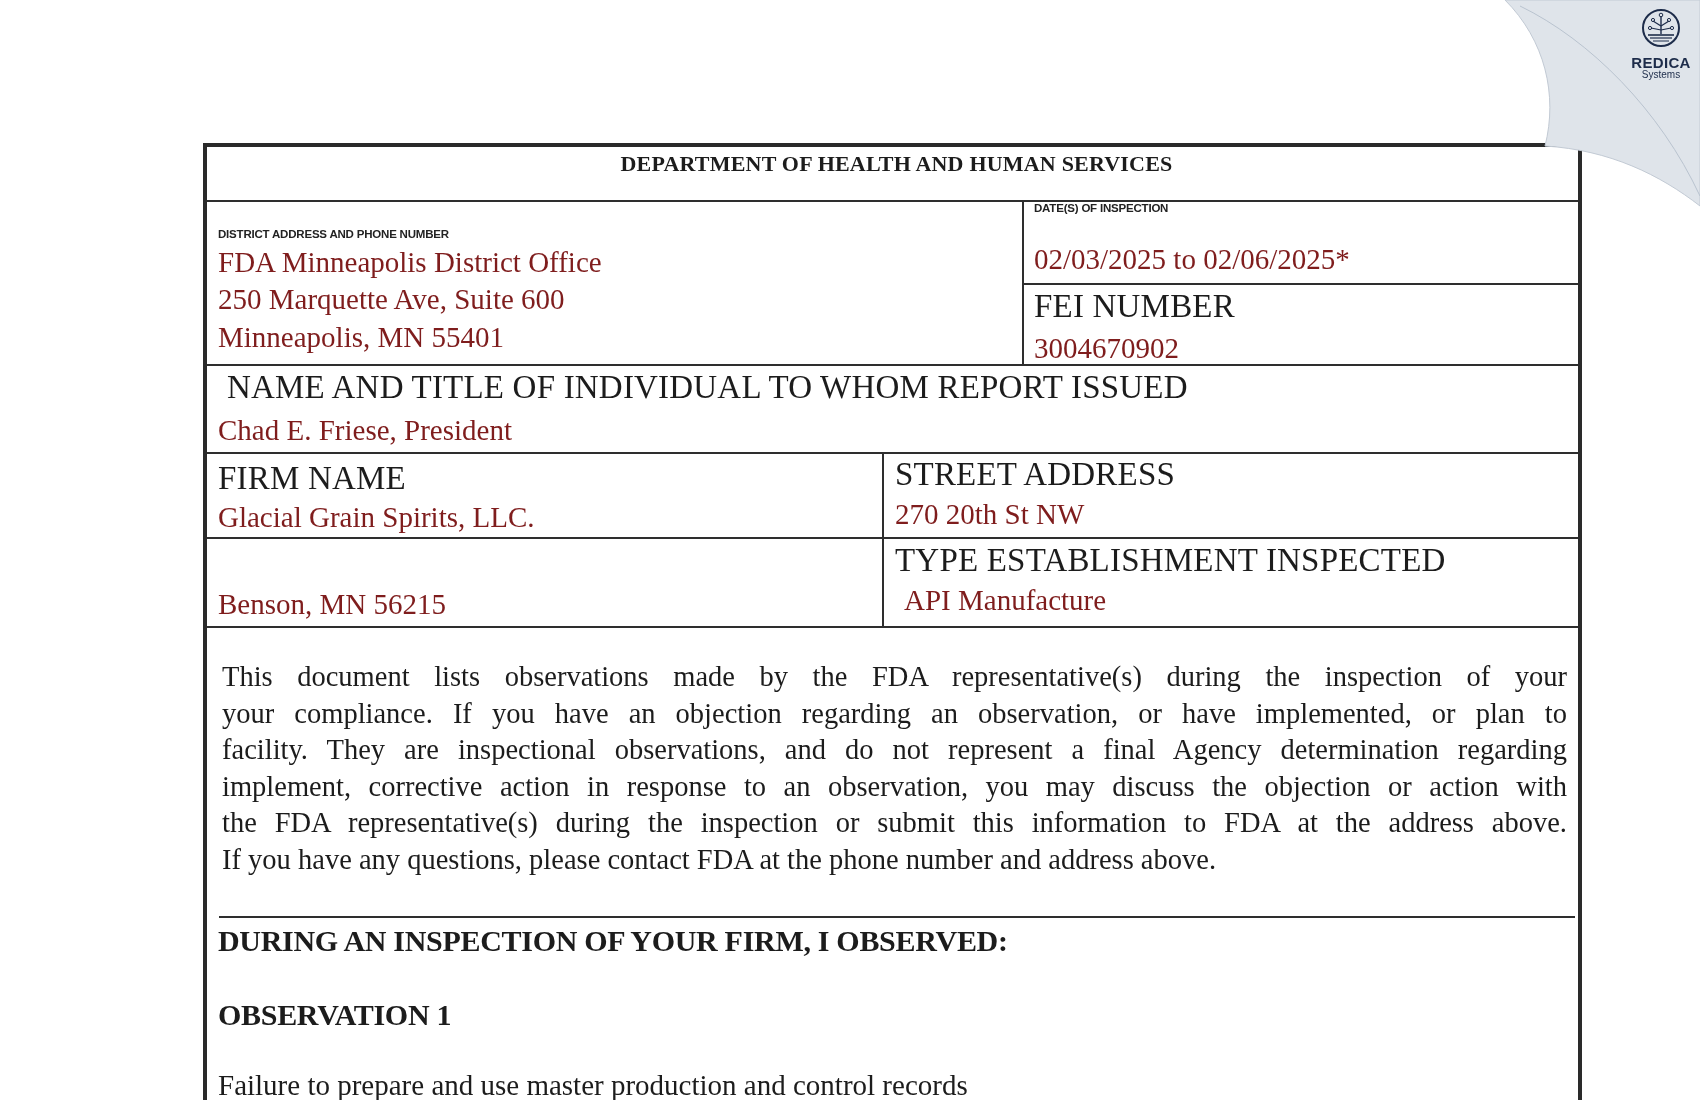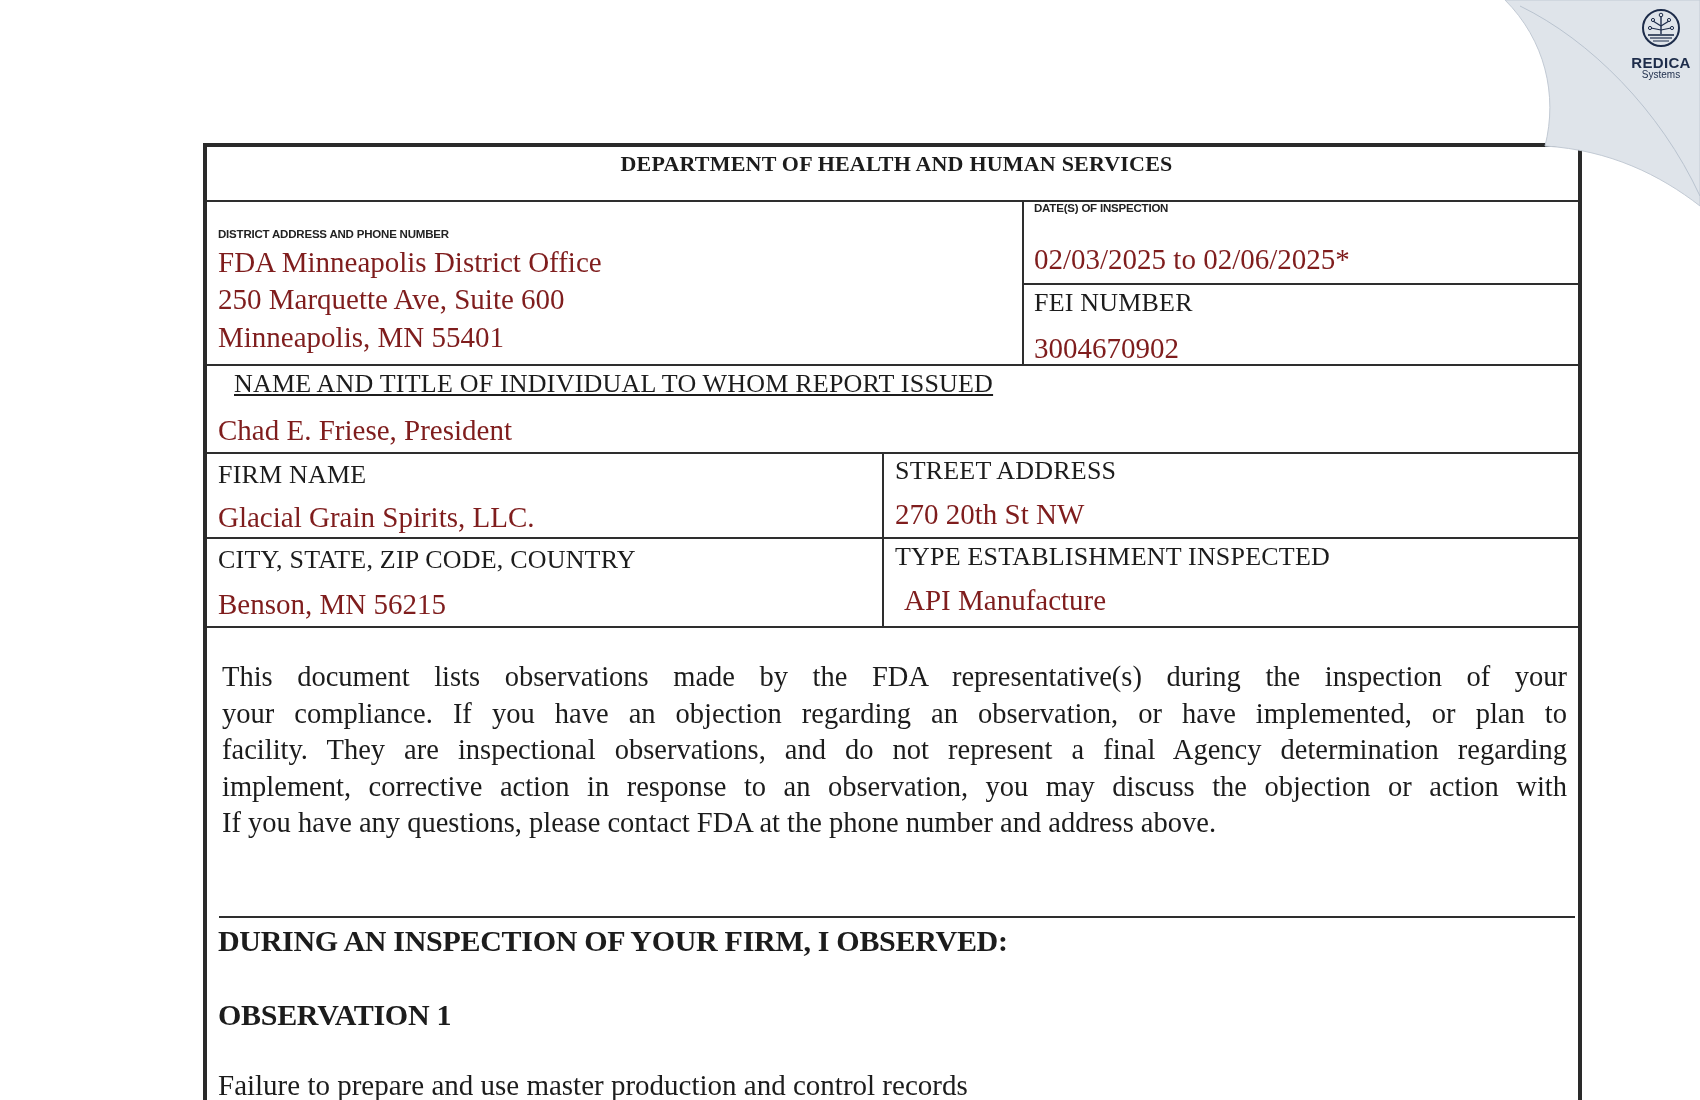--- a/index.html
+++ b/index.html
@@ -30,21 +30,21 @@
   }
   .hdr-sub {
     left: 0; width: 1379px; top: 29px; text-align: center;
     font-size: 17px; letter-spacing: 0.3px;
   }
   .small-label {
     font-family: "Liberation Sans", "DejaVu Sans", sans-serif;
     font-size: 11.5px; font-weight: bold; letter-spacing: -0.2px; color: #222;
   }
   .field { font-size: 29px; color: #7f1d1d; letter-spacing: 0; }
-  .field-label { font-size: 26px; color: #1c1c1c; letter-spacing: 0.2px; }
+  .field-label { font-size: 33px; color: #1c1c1c; letter-spacing: 0.2px; }
 
   .para {
     position: absolute; left: 15px; top: 512px; width: 1345px;
     font-size: 28.5px; line-height: 36.5px; text-align: justify;
     color: #1c1c1c;
   }
   .para span { display: block; text-align: justify; text-align-last: justify; }
   .para span.last { text-align-last: left; }
 
   .heading-bold { font-size: 30px; font-weight: bold; letter-spacing: -0.3px; text-align: center; }
@@ -77,45 +77,45 @@
 
     <div class="vline" style="left:815px; top:53px; height:165px;"></div>
     <div class="abs small-label" style="left:827px; top:55px;">DATE(S) OF INSPECTION</div>
     <div class="abs field" style="left:827px; top:96px;">02/03/2025 to 02/06/2025*</div>
     <div class="hline" style="left:815px; top:136px; width:556px;"></div>
     <div class="abs field-label" style="left:827px; top:141px;">FEI NUMBER</div>
     <div class="abs field" style="left:827px; top:185px;">3004670902</div>
 
     <div class="hline" style="left:0; top:217px; width:1371px;"></div>
 
-    <div class="abs field-label" style="left:27px; top:222px;text-decoration:underline;">NAME AND TITLE OF INDIVIDUAL TO WHOM REPORT ISSUED</div>
+    <div class="abs field-label" style="left:20px; top:222px;">NAME AND TITLE OF INDIVIDUAL TO WHOM REPORT ISSUED</div>
     <div class="abs field" style="left:11px; top:267px;">Chad E. Friese, President</div>
 
     <div class="hline" style="left:0; top:305px; width:1371px;"></div>
 
     <div class="vline" style="left:675px; top:305px; height:175px;"></div>
     <div class="abs field-label" style="left:11px; top:313px;">FIRM NAME</div>
     <div class="abs field" style="left:11px; top:354px;">Glacial Grain Spirits, LLC.</div>
     <div class="abs field-label" style="left:688px; top:309px;">STREET ADDRESS</div>
     <div class="abs field" style="left:688px; top:351px;">270 20th St NW</div>
 
     <div class="hline" style="left:0; top:390px; width:1371px;"></div>
 
-    <div class="abs field-label" style="left:11px; top:398px;">CITY, STATE, ZIP CODE, COUNTRY</div>
     <div class="abs field" style="left:11px; top:441px;">Benson, MN 56215</div>
     <div class="abs field-label" style="left:688px; top:395px;">TYPE ESTABLISHMENT INSPECTED</div>
     <div class="abs field" style="left:697px; top:437px;">API Manufacture</div>
 
     <div class="hline" style="left:0; top:479px; width:1371px;"></div>
 
     <div class="para">
       <span>This document lists observations made by the FDA representative(s) during the inspection of your</span>
       <span>your compliance. If you have an objection regarding an observation, or have implemented, or plan to</span>
       <span>facility. They are inspectional observations, and do not represent a final Agency determination regarding</span>
       <span>implement, corrective action in response to an observation, you may discuss the objection or action with</span>
+      <span>the FDA representative(s) during the inspection or submit this information to FDA at the address above.</span>
       <span class="last">If you have any questions, please contact FDA at the phone number and address above.</span>
     </div>
 
     <div class="hline" style="left:12px; top:769px; width:1356px;"></div>
 
     <div class="abs heading-bold" style="left:11px; top:777px;">DURING AN INSPECTION OF YOUR FIRM, I OBSERVED:</div>
     <div class="abs heading-bold" style="left:11px; top:851px;">OBSERVATION 1</div>
     <div class="abs body-line" style="left:11px; top:922px;">Failure to prepare and use master production and control records</div>
   </div>
 

